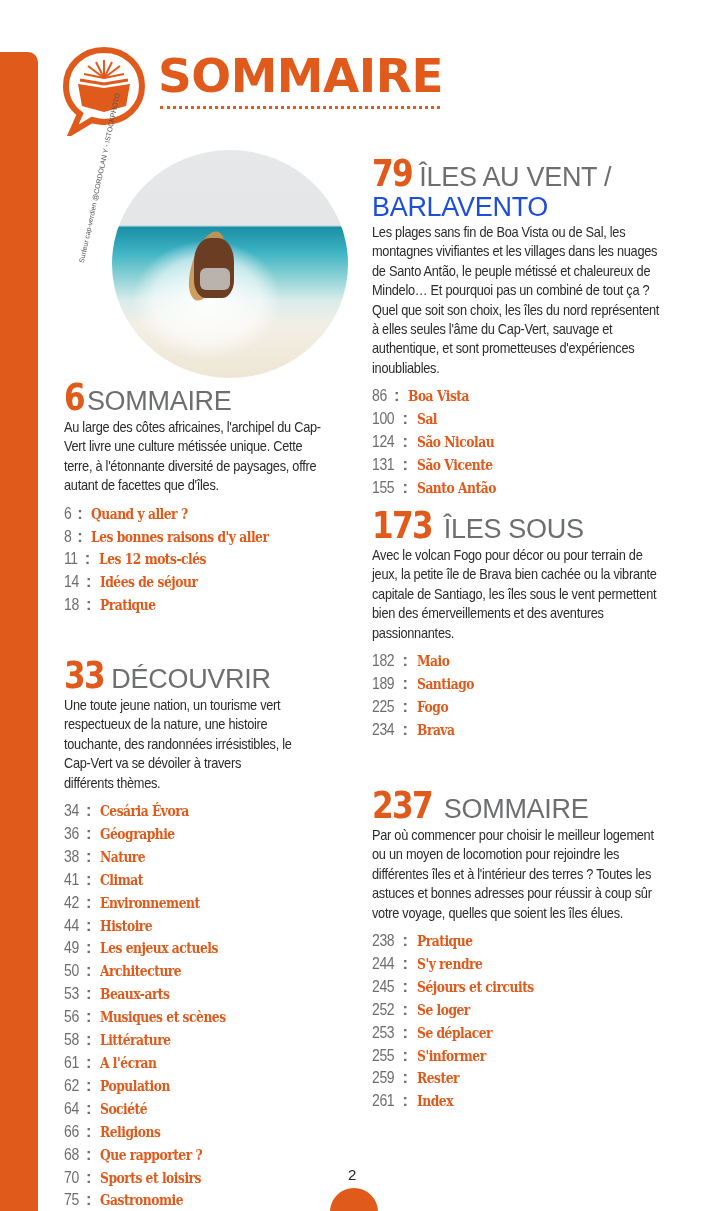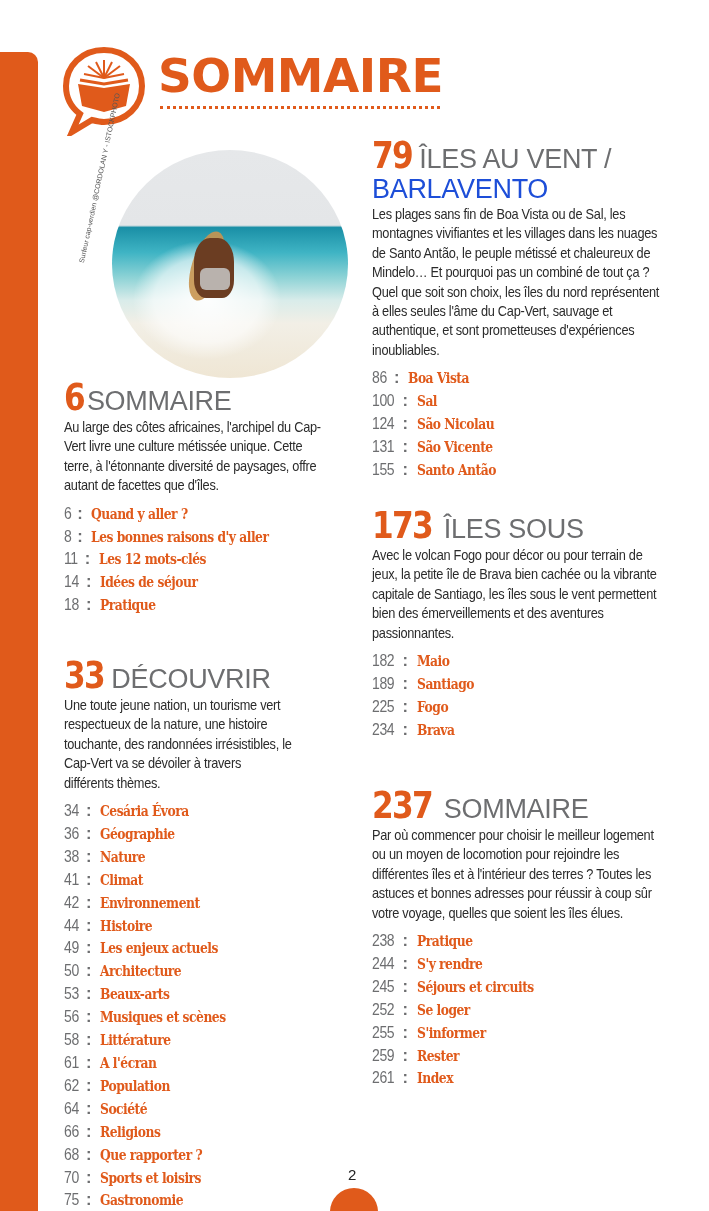--- a/index.html
+++ b/index.html
@@ -101,21 +101,21 @@
     <li><span class="pg">61</span><span class="sep"> : </span><span class="lbl">A l'écran</span></li>
     <li><span class="pg">62</span><span class="sep"> : </span><span class="lbl">Population</span></li>
     <li><span class="pg">64</span><span class="sep"> : </span><span class="lbl">Société</span></li>
     <li><span class="pg">66</span><span class="sep"> : </span><span class="lbl">Religions</span></li>
     <li><span class="pg">68</span><span class="sep"> : </span><span class="lbl">Que rapporter ?</span></li>
     <li><span class="pg">70</span><span class="sep"> : </span><span class="lbl">Sports et loisirs</span></li>
     <li><span class="pg">75</span><span class="sep"> : </span><span class="lbl">Gastronomie</span></li>
   </ul>
 </div>
 
-<div class="section" style="left:372px; top:136px; width:296px;">
+<div class="section" style="left:372px; top:154px; width:296px;">
   <div class="sec-head">
     <span class="sec-num">79</span>
     <span class="sec-title">ÎLES AU VENT /</span>
     <span class="sec-title2">BARLAVENTO</span>
   </div>
   <div class="sec-desc">Les plages sans fin de Boa Vista ou de Sal, les montagnes vivifiantes et les villages dans les nuages de Santo Antão, le peuple métissé et chaleureux de Mindelo… Et pourquoi pas un combiné de tout ça ? Quel que soit son choix, les îles du nord représentent à elles seules l'âme du Cap-Vert, sauvage et authentique, et sont prometteuses d'expériences inoubliables.</div>
   <ul class="toc">
     <li><span class="pg">86</span><span class="sep"> : </span><span class="lbl">Boa Vista</span></li>
     <li><span class="pg">100</span><span class="sep"> : </span><span class="lbl">Sal</span></li>
     <li><span class="pg">124</span><span class="sep"> : </span><span class="lbl">São Nicolau</span></li>
@@ -142,20 +142,21 @@
   <div class="sec-head">
     <span class="sec-num">237</span>
     <span class="sec-title">SOMMAIRE</span>
   </div>
   <div class="sec-desc">Par où commencer pour choisir le meilleur logement ou un moyen de locomotion pour rejoindre les différentes îles et à l'intérieur des terres ? Toutes les astuces et bonnes adresses pour réussir à coup sûr votre voyage, quelles que soient les îles élues.</div>
   <ul class="toc">
     <li><span class="pg">238</span><span class="sep"> : </span><span class="lbl">Pratique</span></li>
     <li><span class="pg">244</span><span class="sep"> : </span><span class="lbl">S'y rendre</span></li>
     <li><span class="pg">245</span><span class="sep"> : </span><span class="lbl">Séjours et circuits</span></li>
     <li><span class="pg">252</span><span class="sep"> : </span><span class="lbl">Se loger</span></li>
+    <li><span class="pg">253</span><span class="sep"> : </span><span class="lbl">Se déplacer</span></li>
     <li><span class="pg">255</span><span class="sep"> : </span><span class="lbl">S'informer</span></li>
     <li><span class="pg">259</span><span class="sep"> : </span><span class="lbl">Rester</span></li>
     <li><span class="pg">261</span><span class="sep"> : </span><span class="lbl">Index</span></li>
   </ul>
 </div>
 
 <div class="page-num">2</div>
 <div class="page-tab"></div>
 
 </body></html>

